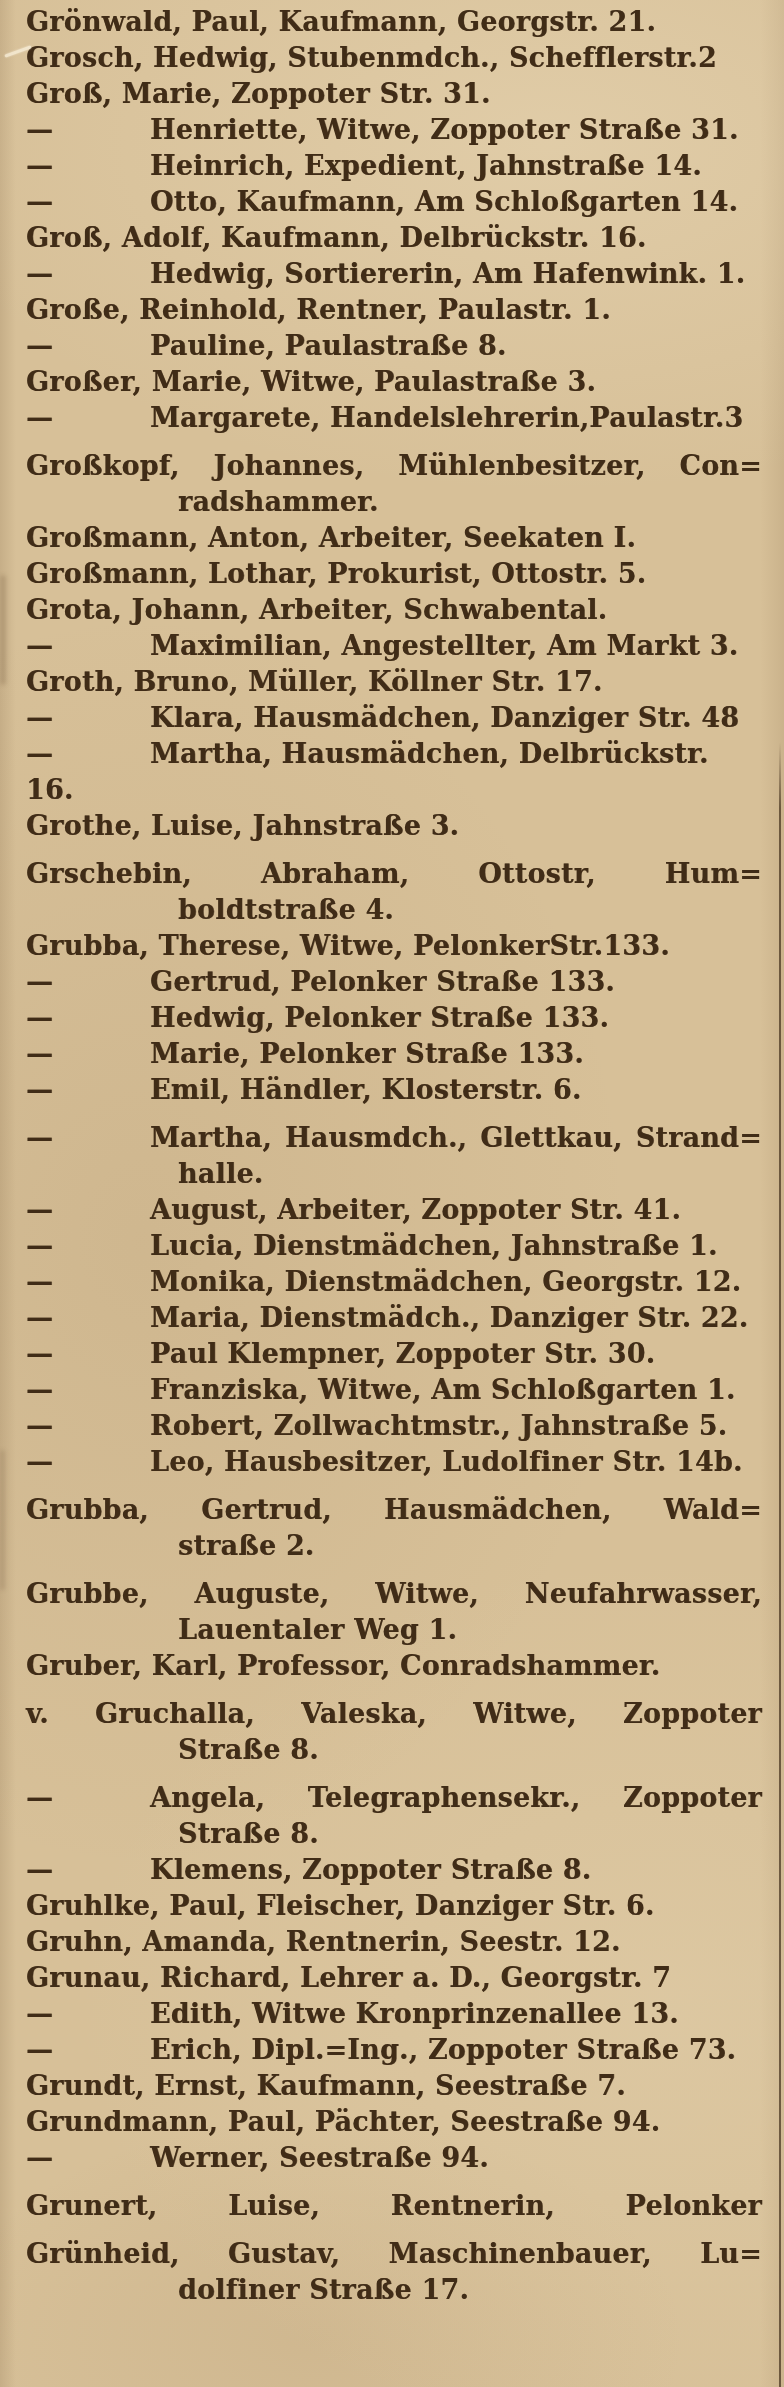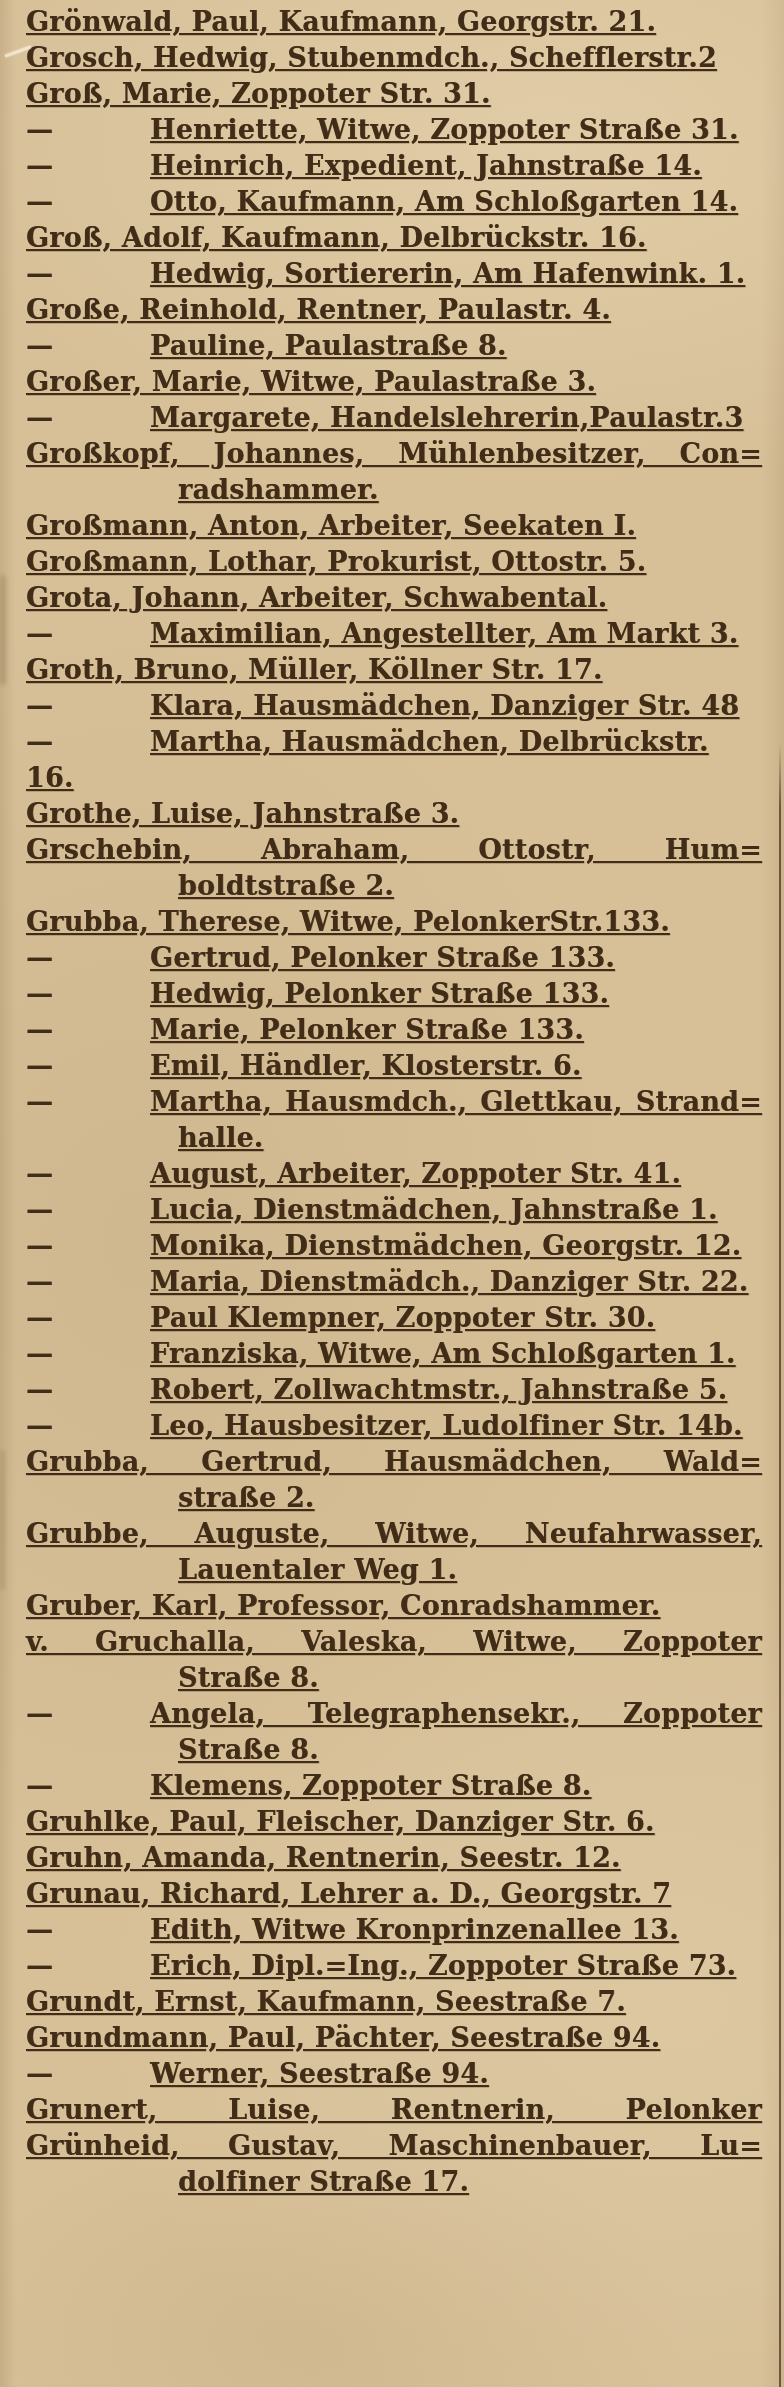--- a/index.html
+++ b/index.html
@@ -21,26 +21,25 @@
                              rgba(110,82,50,0) 760px, rgba(110,82,50,.12) 100%);
   }
   .column{
     position:absolute;left:26px;top:4px;width:736px;
     color:var(--ink);
     font-family:"DejaVu Serif","Liberation Serif",serif;
     font-weight:700;
     font-size:27px;line-height:36px;
     letter-spacing:.2px;
     text-shadow:0.4px 0.4px 0.6px rgba(64,44,23,.55);
-    text-decoration:underline;
   }
   .entry{margin:0;padding:0;}
   .line{min-height:36px;}
   .line.cont{padding-left:152px;}
-  .line.fill{text-align:justify;text-align-last:justify;}
+  .line.fill{text-align:justify;text-align-last:justify;margin-top:12px;}
   .dash{display:inline-block;width:124px;}
   .rule{
     position:absolute;left:779px;top:742px;width:2px;height:1645px;
     background:linear-gradient(180deg, rgba(62,43,24,0) 0%, var(--rule) 4%, var(--rule) 100%);
   }
   .scratch{
     position:absolute;left:4px;top:50px;width:28px;height:3px;
     background:rgba(250,240,220,.75);border-radius:2px;
     transform:rotate(-20deg);box-shadow:0 0 2px rgba(250,240,220,.7);
   }
@@ -75,21 +74,21 @@
     <div class="entry">
       <div class="line"><span class="dash">—</span>Otto, Kaufmann, Am Schloßgarten 14.</div>
     </div>
     <div class="entry">
       <div class="line">Groß, Adolf, Kaufmann, Delbrückstr. 16.</div>
     </div>
     <div class="entry">
       <div class="line"><span class="dash">—</span>Hedwig, Sortiererin, Am Hafenwink. 1.</div>
     </div>
     <div class="entry">
-      <div class="line">Große, Reinhold, Rentner, Paulastr. 4.</div>
+      <div class="line">Große, Reinhold, Rentner, Paulastr. 1.</div>
     </div>
     <div class="entry">
       <div class="line"><span class="dash">—</span>Pauline, Paulastraße 8.</div>
     </div>
     <div class="entry">
       <div class="line">Großer, Marie, Witwe, Paulastraße 3.</div>
     </div>
     <div class="entry">
       <div class="line"><span class="dash">—</span>Margarete, Handelslehrerin,Paulastr.3</div>
     </div>
@@ -116,21 +115,21 @@
       <div class="line"><span class="dash">—</span>Klara, Hausmädchen, Danziger Str. 48</div>
     </div>
     <div class="entry">
       <div class="line"><span class="dash">—</span>Martha, Hausmädchen, Delbrückstr. 16.</div>
     </div>
     <div class="entry">
       <div class="line">Grothe, Luise, Jahnstraße 3.</div>
     </div>
     <div class="entry">
       <div class="line fill">Grschebin, Abraham, Ottostr, Hum=</div>
-      <div class="line cont">boldtstraße 2.</div>
+      <div class="line cont">boldtstraße 4.</div>
     </div>
     <div class="entry">
       <div class="line">Grubba, Therese, Witwe, PelonkerStr.133.</div>
     </div>
     <div class="entry">
       <div class="line"><span class="dash">—</span>Gertrud, Pelonker Straße 133.</div>
     </div>
     <div class="entry">
       <div class="line"><span class="dash">—</span>Hedwig, Pelonker Straße 133.</div>
     </div>

